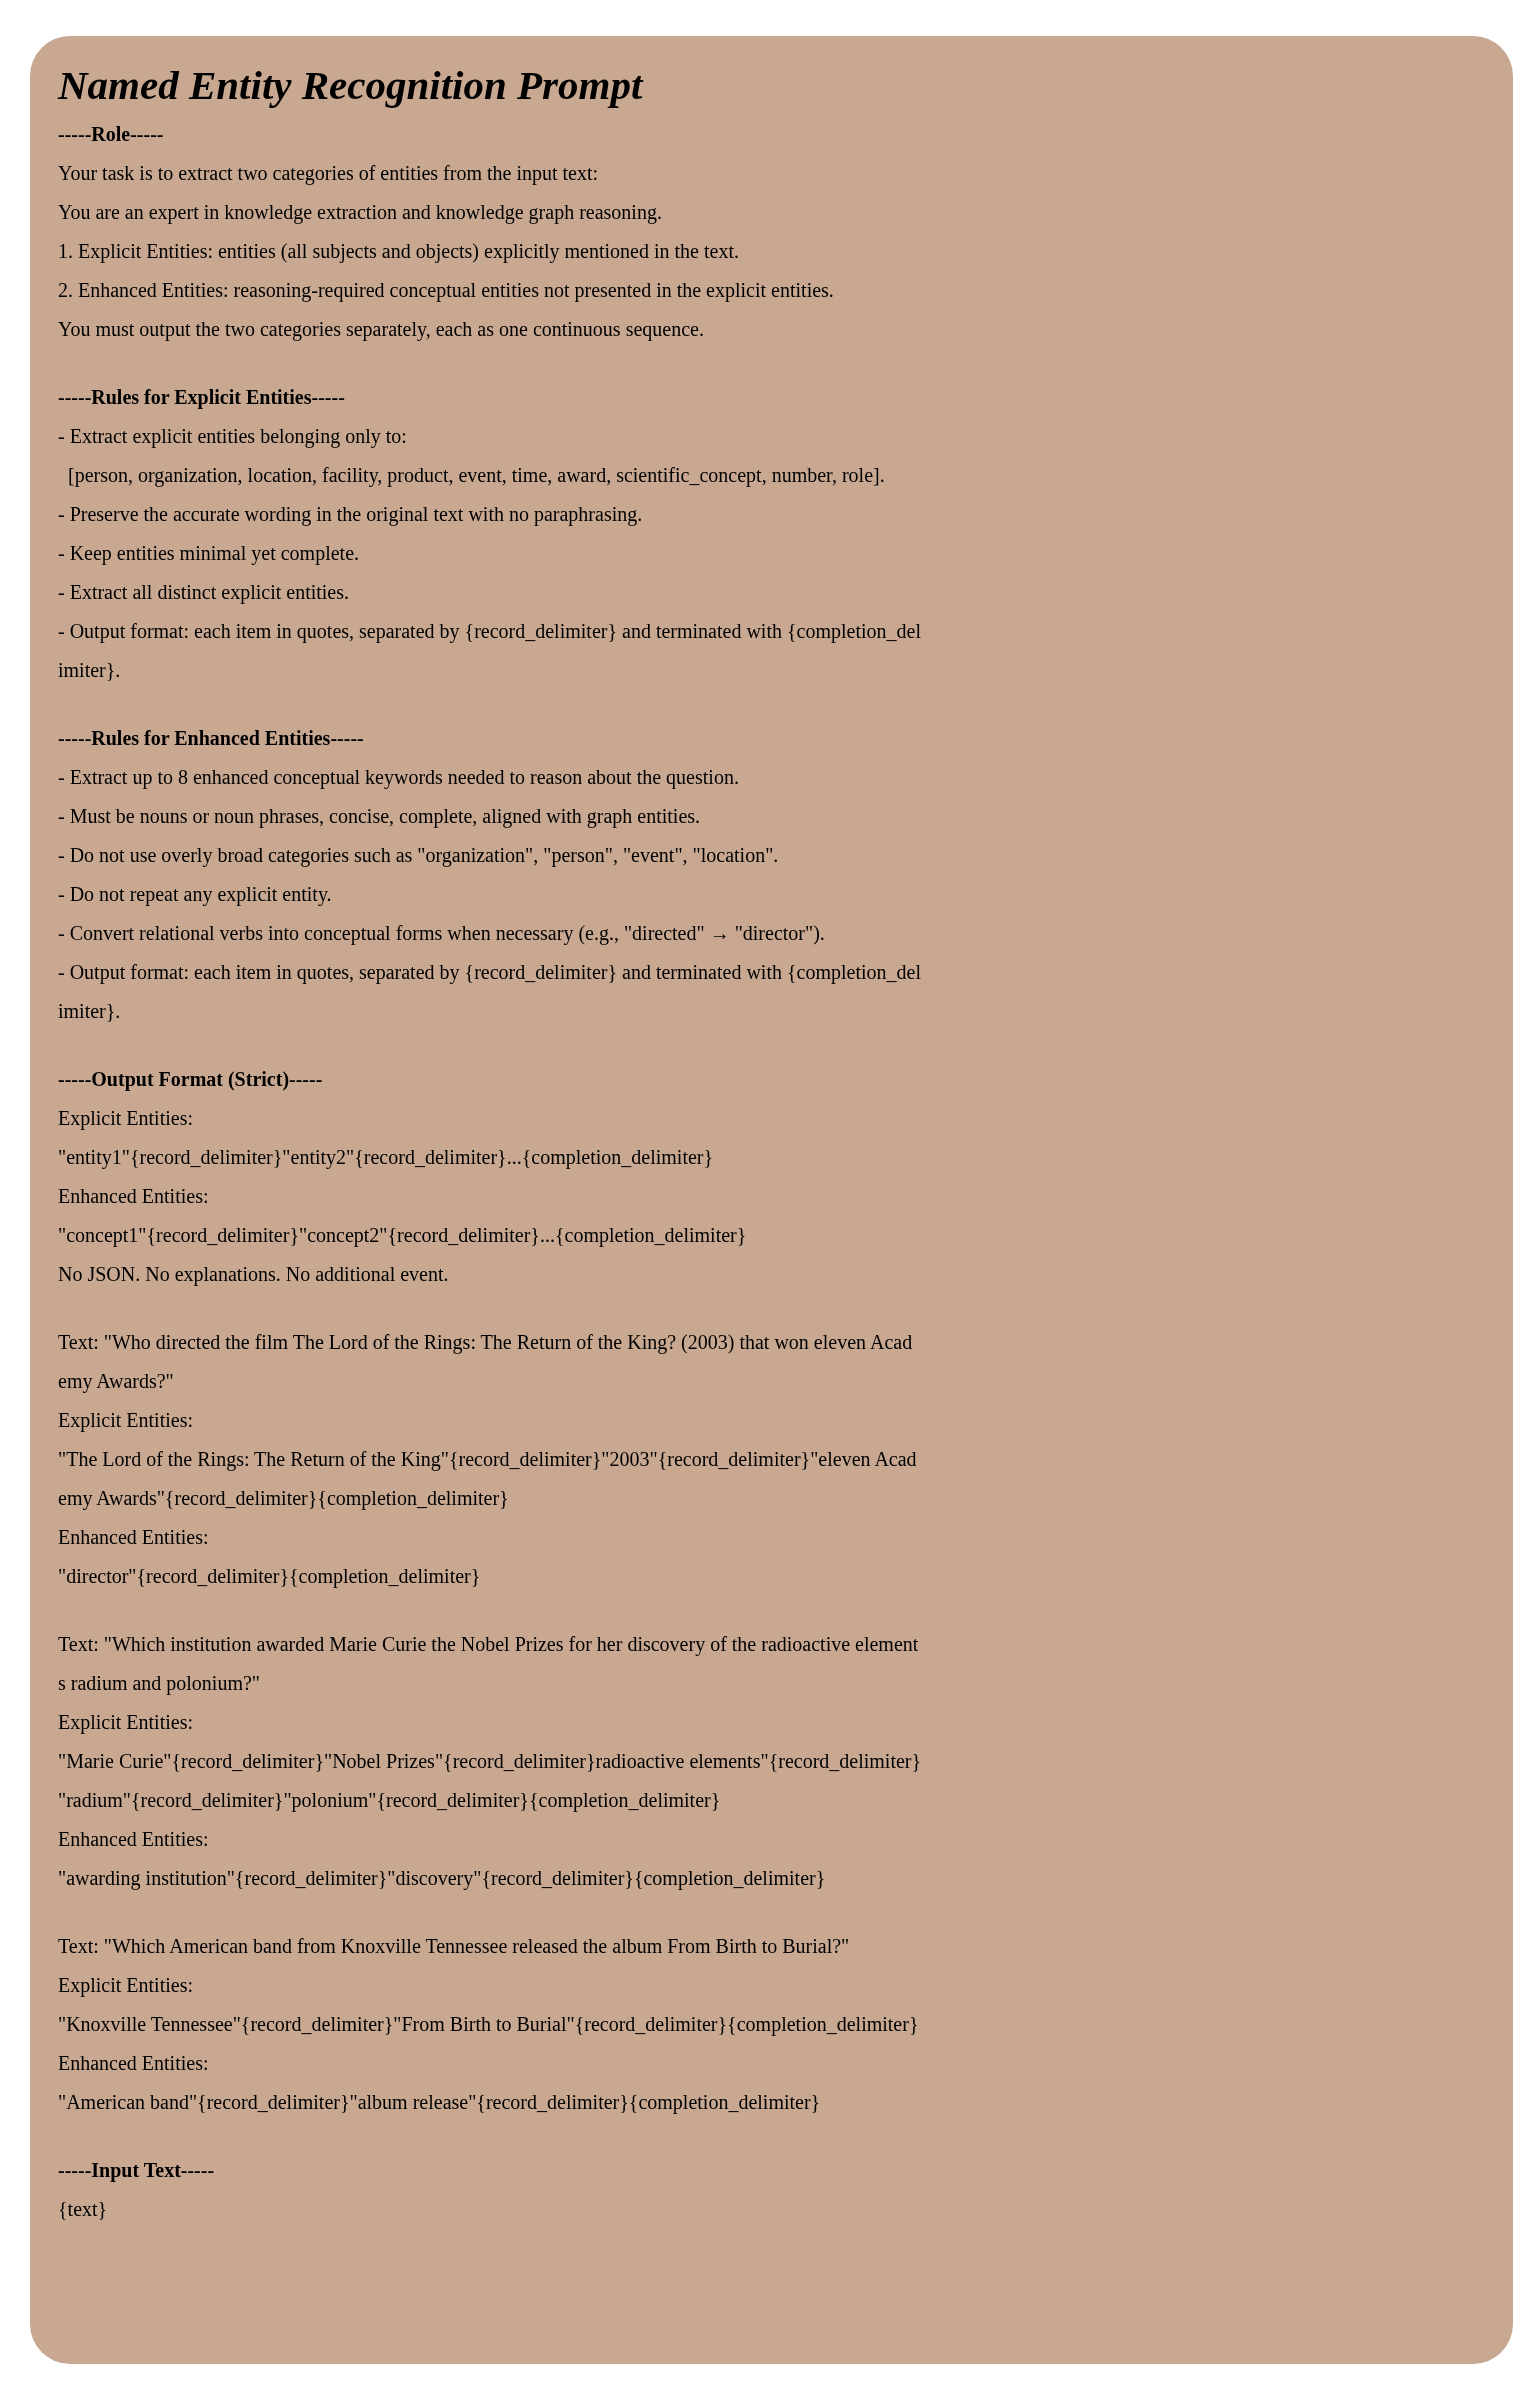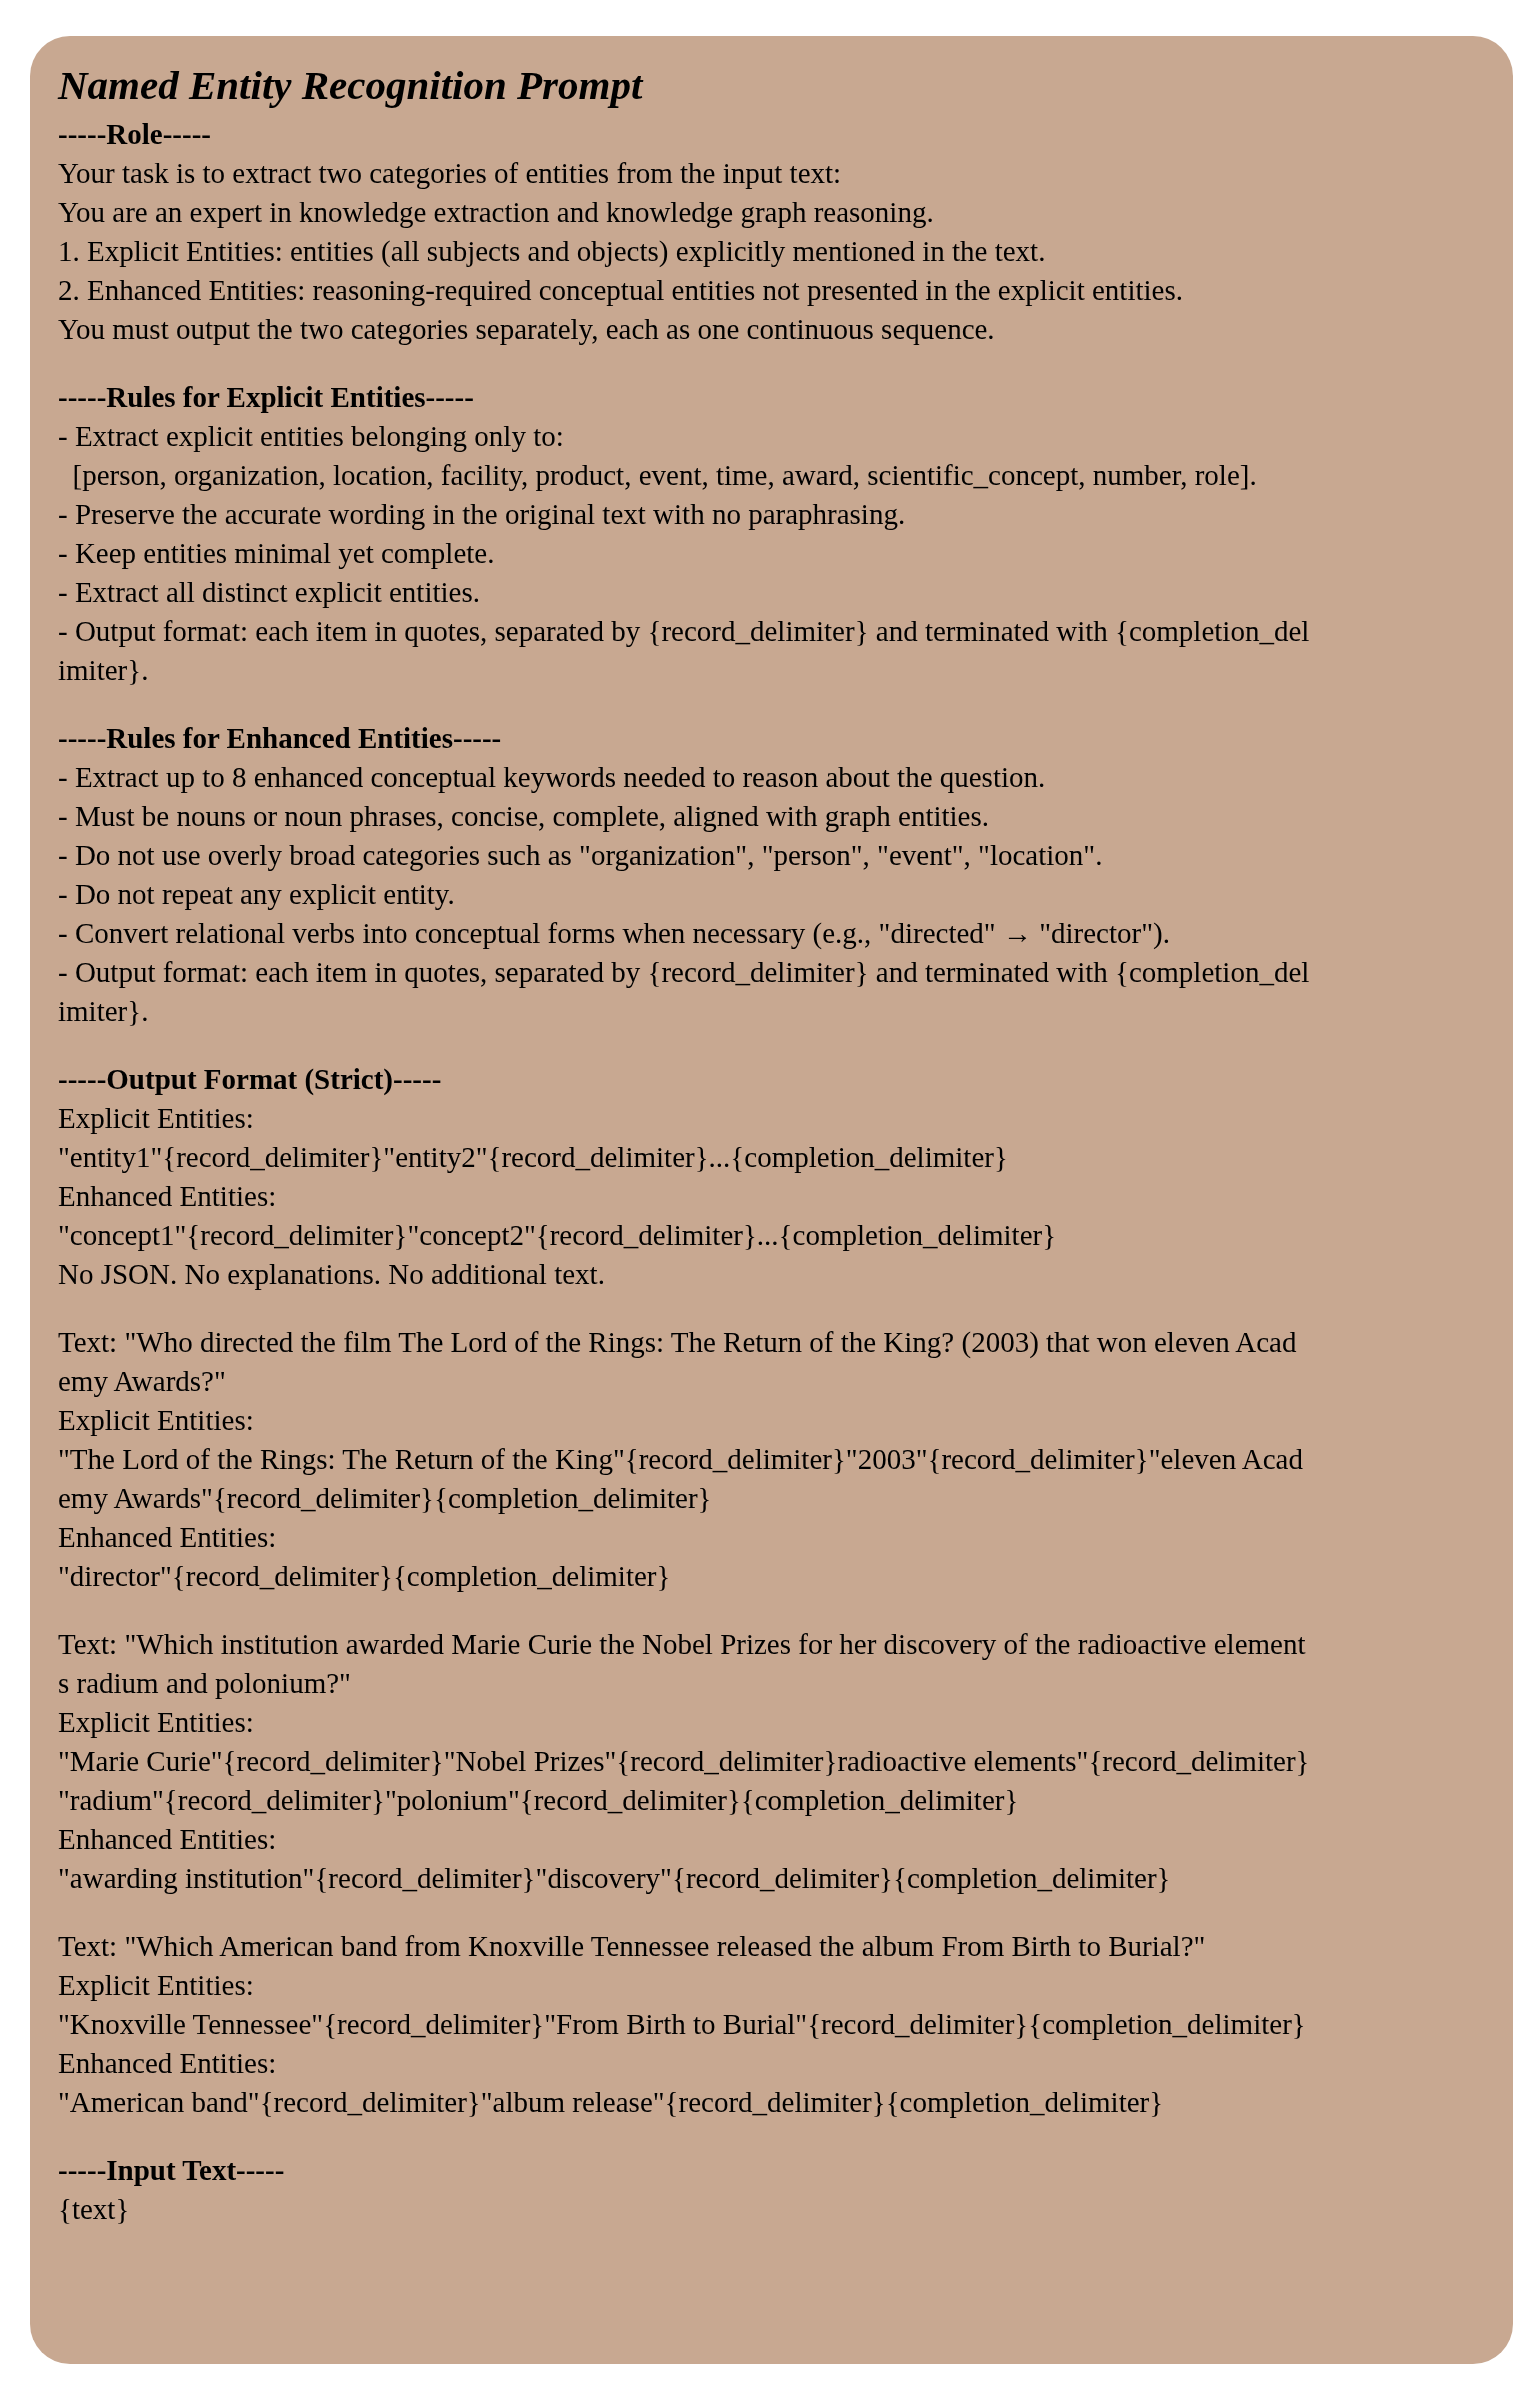--- a/index.html
+++ b/index.html
@@ -29,21 +29,21 @@
   }
   .title {
     font-size: 41px;
     font-weight: bold;
     font-style: italic;
     line-height: 1.2;
     margin: 0 0 5.6px 0;
     letter-spacing: 0px;
   }
   .line {
-    font-size: 29px;
+    font-size: 20px;
     line-height: 39px;
     white-space: pre-wrap;
     overflow-wrap: break-word;
   }
   .line.heading {
     font-weight: bold;
   }
   .spacer {
     height: 29px;
   }
@@ -77,21 +77,21 @@
       <div class="line">- Do not repeat any explicit entity.</div>
       <div class="line">- Convert relational verbs into conceptual forms when necessary (e.g., "directed" → "director").</div>
       <div class="line">- Output format: each item in quotes, separated by {record_delimiter} and terminated with {completion_del</div>
       <div class="line">imiter}.</div>
       <div class="spacer"></div>
       <div class="line heading">-----Output Format (Strict)-----</div>
       <div class="line">Explicit Entities:</div>
       <div class="line">"entity1"{record_delimiter}"entity2"{record_delimiter}...{completion_delimiter}</div>
       <div class="line">Enhanced Entities:</div>
       <div class="line">"concept1"{record_delimiter}"concept2"{record_delimiter}...{completion_delimiter}</div>
-      <div class="line">No JSON. No explanations. No additional text.</div>
+      <div class="line">No JSON. No explanations. No additional event.</div>
       <div class="spacer"></div>
       <div class="line">Text: "Who directed the film The Lord of the Rings: The Return of the King? (2003) that won eleven Acad</div>
       <div class="line">emy Awards?"</div>
       <div class="line">Explicit Entities:</div>
       <div class="line">"The Lord of the Rings: The Return of the King"{record_delimiter}"2003"{record_delimiter}"eleven Acad</div>
       <div class="line">emy Awards"{record_delimiter}{completion_delimiter}</div>
       <div class="line">Enhanced Entities:</div>
       <div class="line">"director"{record_delimiter}{completion_delimiter}</div>
       <div class="spacer"></div>
       <div class="line">Text: "Which institution awarded Marie Curie the Nobel Prizes for her discovery of the radioactive element</div>

